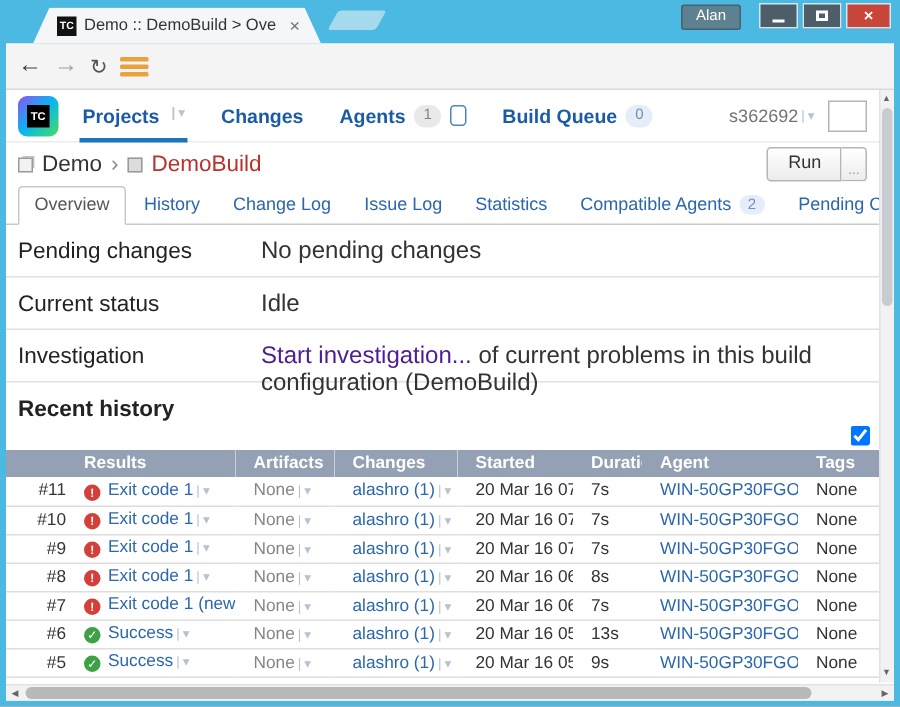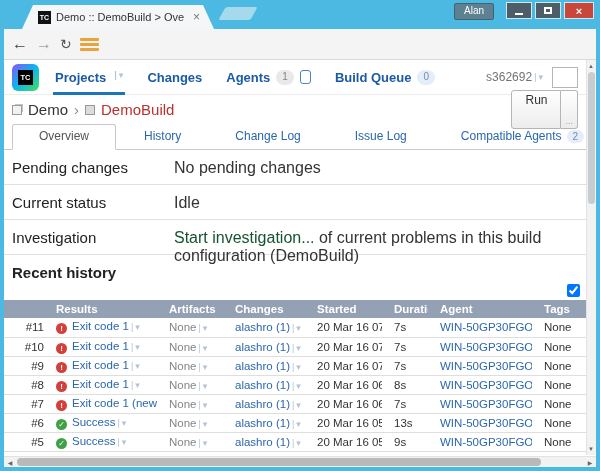--- a/index.html
+++ b/index.html
@@ -67,36 +67,36 @@
   .search-box{width:26px;height:21px;border:1px solid #b5b5b5;margin-left:9px;background:#fff;}
 
   
   .crumbs{height:29px;display:flex;align-items:center;padding:0 8px;font-size:15px;color:#333;gap:6px;}
   .proj-icon{width:10px;height:10px;border:1px solid #9a9a9a;background:#f2f2f2;box-shadow:2px -2px 0 -1px #c4c4c4;}
   .bt-icon{width:10px;height:10px;border:1px solid #9a9a9a;background:#dcdcdc;}
   .crumb-sep{color:#8a8a8a;font-size:15px;}
   .build-name{color:#b9312c;}
   .run-wrap{margin-left:auto;display:flex;}
   .btn-run{font-size:12px;color:#333;background:linear-gradient(#fff,#ececec);border:1px solid #b5b5b5;
-           border-radius:3px 0 0 3px;padding:2px 13px 21px;}
+           border-radius:3px 0 0 3px;padding:2px 13px 5px;}
   .btn-more{font-size:9px;color:#999;background:linear-gradient(#fff,#ececec);border:1px solid #b5b5b5;
             border-left:none;border-radius:0 3px 3px 0;padding:2px 4px;display:flex;align-items:flex-end;}
 
   
   .tabbar{display:flex;align-items:flex-end;padding-left:8px;border-bottom:1px solid #c9c9c9;height:26px;
           font-size:12px;gap:2px;}
-  .tab-item{padding:4px 26px 6px;color:#2b67ad;display:flex;gap:5px;align-items:center;white-space:nowrap;}
+  .tab-item{padding:4px 10px 6px;color:#2b67ad;display:flex;gap:5px;align-items:center;white-space:nowrap;}
   .tab-item.active{background:#fff;border:1px solid #c9c9c9;border-bottom:1px solid #fff;
                    border-radius:3px 3px 0 0;color:#555;margin-bottom:-1px;}
 
   
   .ov-row{display:flex;align-items:baseline;padding:9px 8px 8px;border-bottom:1px solid #e0e0e0;height:35px;}
   .ov-label{width:162px;font-size:15px;color:#222;flex:none;}
   .ov-value{font-size:16px;color:#333;}
-  .red-link{color:#14532d;}
+  .red-link{color:#4c1d95;}
   .section-title{font-size:15px;font-weight:bold;color:#222;padding:9px 8px 1px;height:27px;}
 
   .filter-row{display:flex;justify-content:flex-end;align-items:center;padding:1px 6px 2px;height:18px;
               font-size:12px;color:#333;gap:5px;}
   .filter-row input{width:13px;height:13px;margin:0;}
 
   
   table.builds{width:582px;border-collapse:collapse;table-layout:fixed;font-size:11.5px;}
   table.builds th{background:#94a0b3;color:#fff;text-align:left;font-weight:bold;height:18px;
                   padding:0 0 0 12px;white-space:nowrap;overflow:hidden;}
@@ -203,20 +203,21 @@
             <button class="btn-run">Run</button>
             <button class="btn-more">...</button>
           </span>
         </div>
 
         <div class="tabbar">
           <span class="tab-item active">Overview</span>
           <span class="tab-item">History</span>
           <span class="tab-item">Change Log</span>
           <span class="tab-item">Issue Log</span>
+          <span class="tab-item">Statistics</span>
           <span class="tab-item">
               <span>Compatible Agents</span>
               <span class="badge blue">2</span>
             </span>
           <span class="tab-item">Pending Changes</span>
 
         </div>
 
         <div class="ov-row">
           <span class="ov-label">Pending changes</span>

